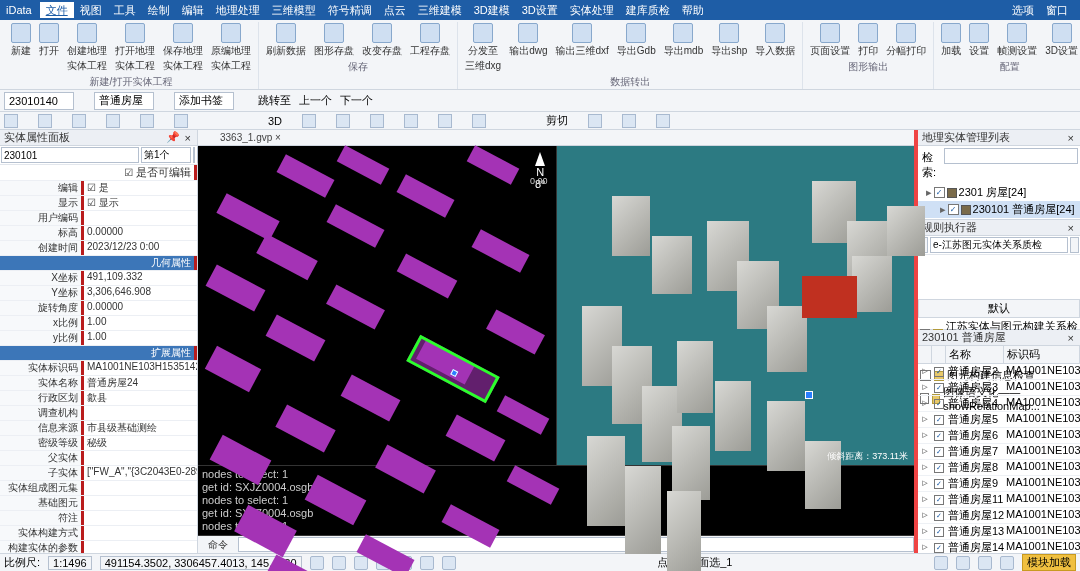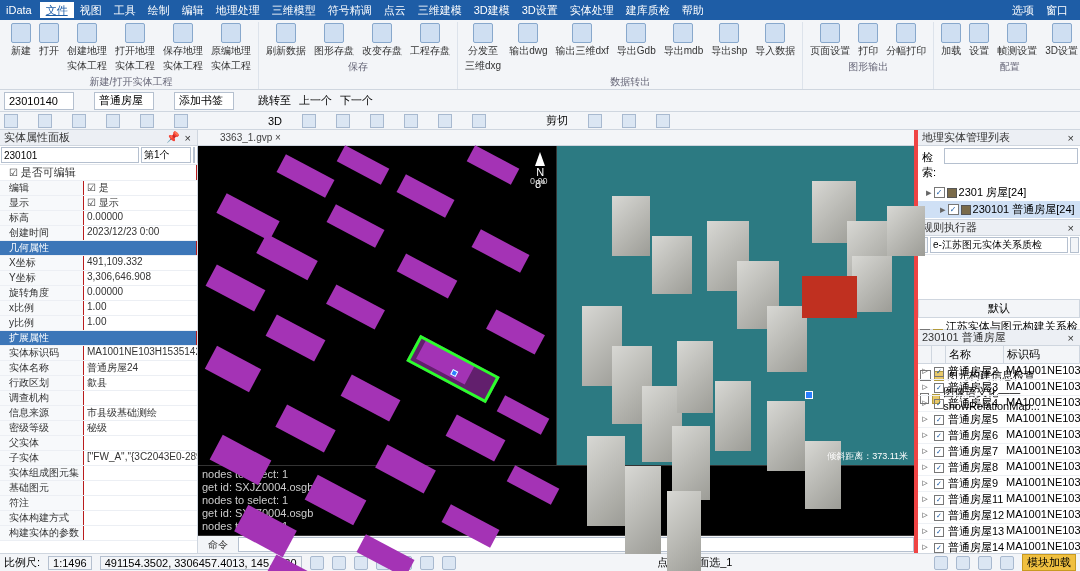--- a/index.html
+++ b/index.html
@@ -22,21 +22,21 @@
 .main { flex:1; display:flex; min-height:0; }
 .leftpanel { width:198px; border-right:1px solid #cfd6df; background:#fff; display:flex; flex-direction:column; }
 .panelhdr { background:#eceff4; height:16px; font-size:10px; color:#333; padding:0 4px; border-bottom:1px solid #cfd6df; display:flex; align-items:center; }
 .panelhdr .sp { flex:1; }
 .panelhdr .x { cursor:pointer; padding:0 2px; }
 .combo2 { display:flex; border-bottom:1px solid #e2e6ec; }
 .combo2 input { flex:1; border:1px solid #b5c0cf; margin:1px; height:16px; font-size:10px; padding:0 2px; }
 .combo2 .btn { width:18px; border:1px solid #b5c0cf; margin:1px; background:#f3f5f8; }
 .proptable { flex:1; overflow-y:auto; }
 .prow { display:flex; border-bottom:1px solid #eceff4; min-height:15px; }
-.prow .k { width:84px; background:#f7f9fb; border-right:1px solid #b91c1c; padding:0 9px; font-size:10px; color:#333; overflow:hidden; white-space:nowrap; }
+.prow .k { width:84px; background:#f7f9fb; border-right:3px solid #b91c1c; padding:0 3px; font-size:10px; color:#333; overflow:hidden; white-space:nowrap;text-align:right; }
 .prow .v { flex:1; padding:0 3px; font-size:10px; color:#333; overflow:hidden; white-space:nowrap; }
 .prow.section .k { background:#3c76b8; color:#fff; width:100%; }
 .center { flex:1; display:flex; flex-direction:column; min-width:0; }
 .tabrow { height:16px; background:#f3f5f8; border-bottom:1px solid #cfd6df; display:flex; align-items:center; padding:0 4px; gap:6px; }
 .tabrow .tab { font-size:10px; color:#444; }
 .viewports { flex:1; display:flex; min-height:0; }
 .vp { flex:1; background:#000; position:relative; border-right:1px solid #333; }
 .vp3d { flex:1; background:#2c7a82; position:relative; }
 .compass { position:absolute; top:6px; right:10px; display:flex; flex-direction:column; align-items:center; color:#fff; font-size:10px; }
 .compass .arrow { width:0; height:0; border-left:5px solid transparent; border-right:5px solid transparent; border-bottom:14px solid #fff; }
@@ -269,20 +269,24 @@
     <div class="proptable" id="proptable">
         <div class="prow">
           <div class="k">编辑</div>
           <div class="v">☑ 是</div>
         </div>
         <div class="prow">
           <div class="k">显示</div>
           <div class="v">☑ 显示</div>
         </div>
         <div class="prow">
+          <div class="k">用户编码</div>
+          <div class="v"></div>
+        </div>
+        <div class="prow">
           <div class="k">标高</div>
           <div class="v">0.00000</div>
         </div>
         <div class="prow">
           <div class="k">创建时间</div>
           <div class="v">2023/12/23 0:00</div>
         </div>
         <div class="prow section">
           <div class="k">几何属性</div>
         </div>

